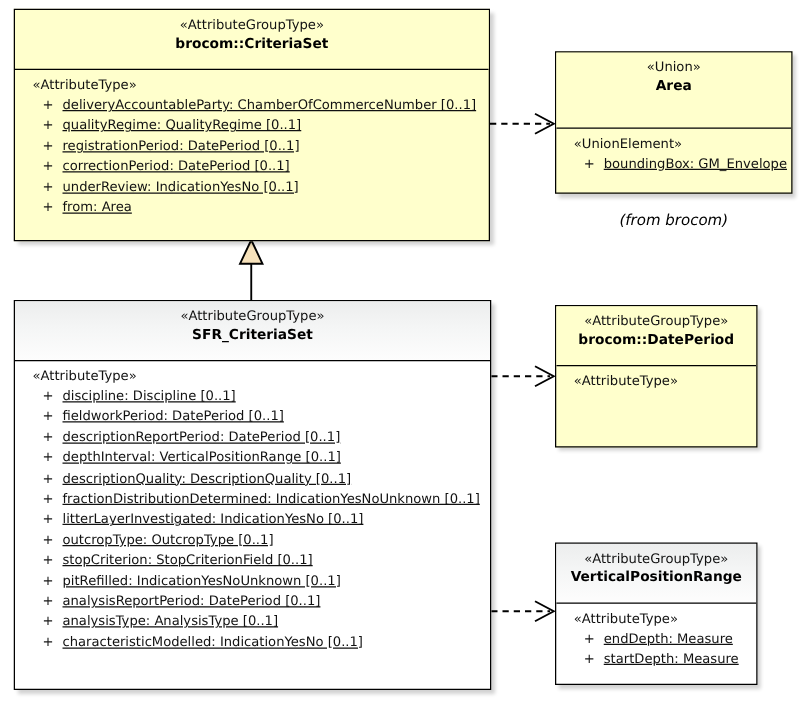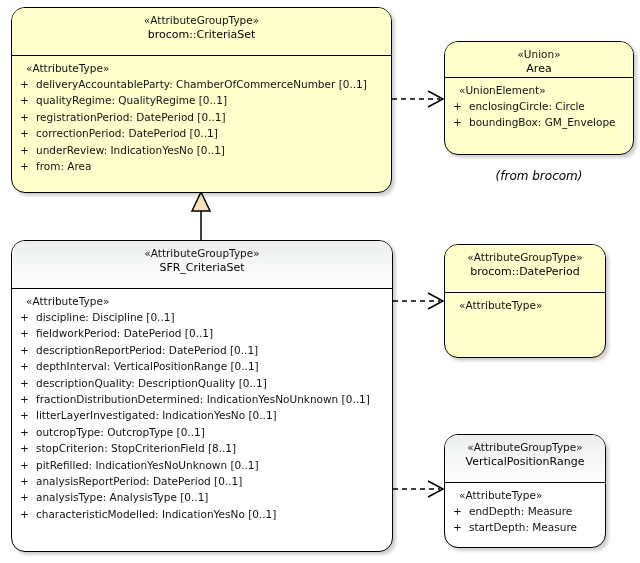--- a/index.html
+++ b/index.html
@@ -11,21 +11,21 @@
     overflow:hidden;
     -webkit-font-smoothing:antialiased;
   }
   .canvas{position:absolute;left:0;top:0;width:640px;height:563px;}
 
   
   .umlbox{
     position:absolute;
     box-sizing:border-box;
     border:1.5px solid #000;
-    border-radius:14px;
+    border-radius:0;
     background:#ffffcc;
     box-shadow:3px 3px 3px rgba(0,0,0,0.18);
     overflow:hidden;
   }
   .umlbox.gray{background:#ffffff;}
 
   .hdr{
     box-sizing:border-box;
     text-align:center;
     padding:5px 4px 4px 4px;
@@ -36,21 +36,21 @@
     background:linear-gradient(to bottom,#eceded 0%,#f4f5f5 42%,#fdfdfd 100%);
   }
   .stereo{
     font-size:10.5px;
     color:#111;
     line-height:14px;
     white-space:nowrap;
   }
   .cname{
     font-size:11px;
-    font-weight:normal;
+    font-weight:bold;
     color:#000;
     line-height:15px;
     white-space:nowrap;
   }
 
   .compart{
     padding:4px 0 5px 0;
   }
   .compart .stereo-row{
     font-size:10.5px;
@@ -58,21 +58,22 @@
     padding-left:14px;
     line-height:16px;
     white-space:nowrap;
   }
   .attr{
     display:block;
     font-size:10.5px;
     color:#111;
     line-height:16.4px;
     white-space:nowrap;
-    padding-left:8px;
+    padding-left:22px;
+    text-decoration:underline;
   }
   .attr .vis{
     display:inline-block;
     width:16px;
     color:#111;
   }
 
   .caption{
     position:absolute;
     font-size:12px;
@@ -135,36 +136,35 @@
     <div class="compart">
       <div class="stereo-row">«AttributeType»</div>
       <div class="attr"><span class="vis">+</span><span>discipline: Discipline [0..1]</span></div>
       <div class="attr"><span class="vis">+</span><span>fieldworkPeriod: DatePeriod [0..1]</span></div>
       <div class="attr"><span class="vis">+</span><span>descriptionReportPeriod: DatePeriod [0..1]</span></div>
       <div class="attr"><span class="vis">+</span><span>depthInterval: VerticalPositionRange [0..1]</span></div>
       <div class="attr"><span class="vis">+</span><span>descriptionQuality: DescriptionQuality [0..1]</span></div>
       <div class="attr"><span class="vis">+</span><span>fractionDistributionDetermined: IndicationYesNoUnknown [0..1]</span></div>
       <div class="attr"><span class="vis">+</span><span>litterLayerInvestigated: IndicationYesNo [0..1]</span></div>
       <div class="attr"><span class="vis">+</span><span>outcropType: OutcropType [0..1]</span></div>
-      <div class="attr"><span class="vis">+</span><span>stopCriterion: StopCriterionField [8..1]</span></div>
+      <div class="attr"><span class="vis">+</span><span>stopCriterion: StopCriterionField [0..1]</span></div>
       <div class="attr"><span class="vis">+</span><span>pitRefilled: IndicationYesNoUnknown [0..1]</span></div>
       <div class="attr"><span class="vis">+</span><span>analysisReportPeriod: DatePeriod [0..1]</span></div>
       <div class="attr"><span class="vis">+</span><span>analysisType: AnalysisType [0..1]</span></div>
       <div class="attr"><span class="vis">+</span><span>characteristicModelled: IndicationYesNo [0..1]</span></div>
     </div>
   </div>
 
   <div class="umlbox" style="left:444px;top:41px;width:190px;height:114px;">
-    <div class="hdr" style="height:36px;">
+    <div class="hdr" style="height:61px;">
       <div class="stereo">«Union»</div>
       <div class="cname">Area</div>
     </div>
     <div class="compart">
       <div class="stereo-row">«UnionElement»</div>
-      <div class="attr"><span class="vis">+</span><span>enclosingCircle: Circle</span></div>
       <div class="attr"><span class="vis">+</span><span>boundingBox: GM_Envelope</span></div>
     </div>
   </div>
   <div class="caption" style="left:444px;top:169px;width:190px;text-align:center;">(from brocom)</div>
 
   <div class="umlbox" style="left:444px;top:244px;width:162px;height:114px;">
     <div class="hdr" style="height:48px;">
       <div class="stereo">«AttributeGroupType»</div>
       <div class="cname">brocom::DatePeriod</div>
     </div>

